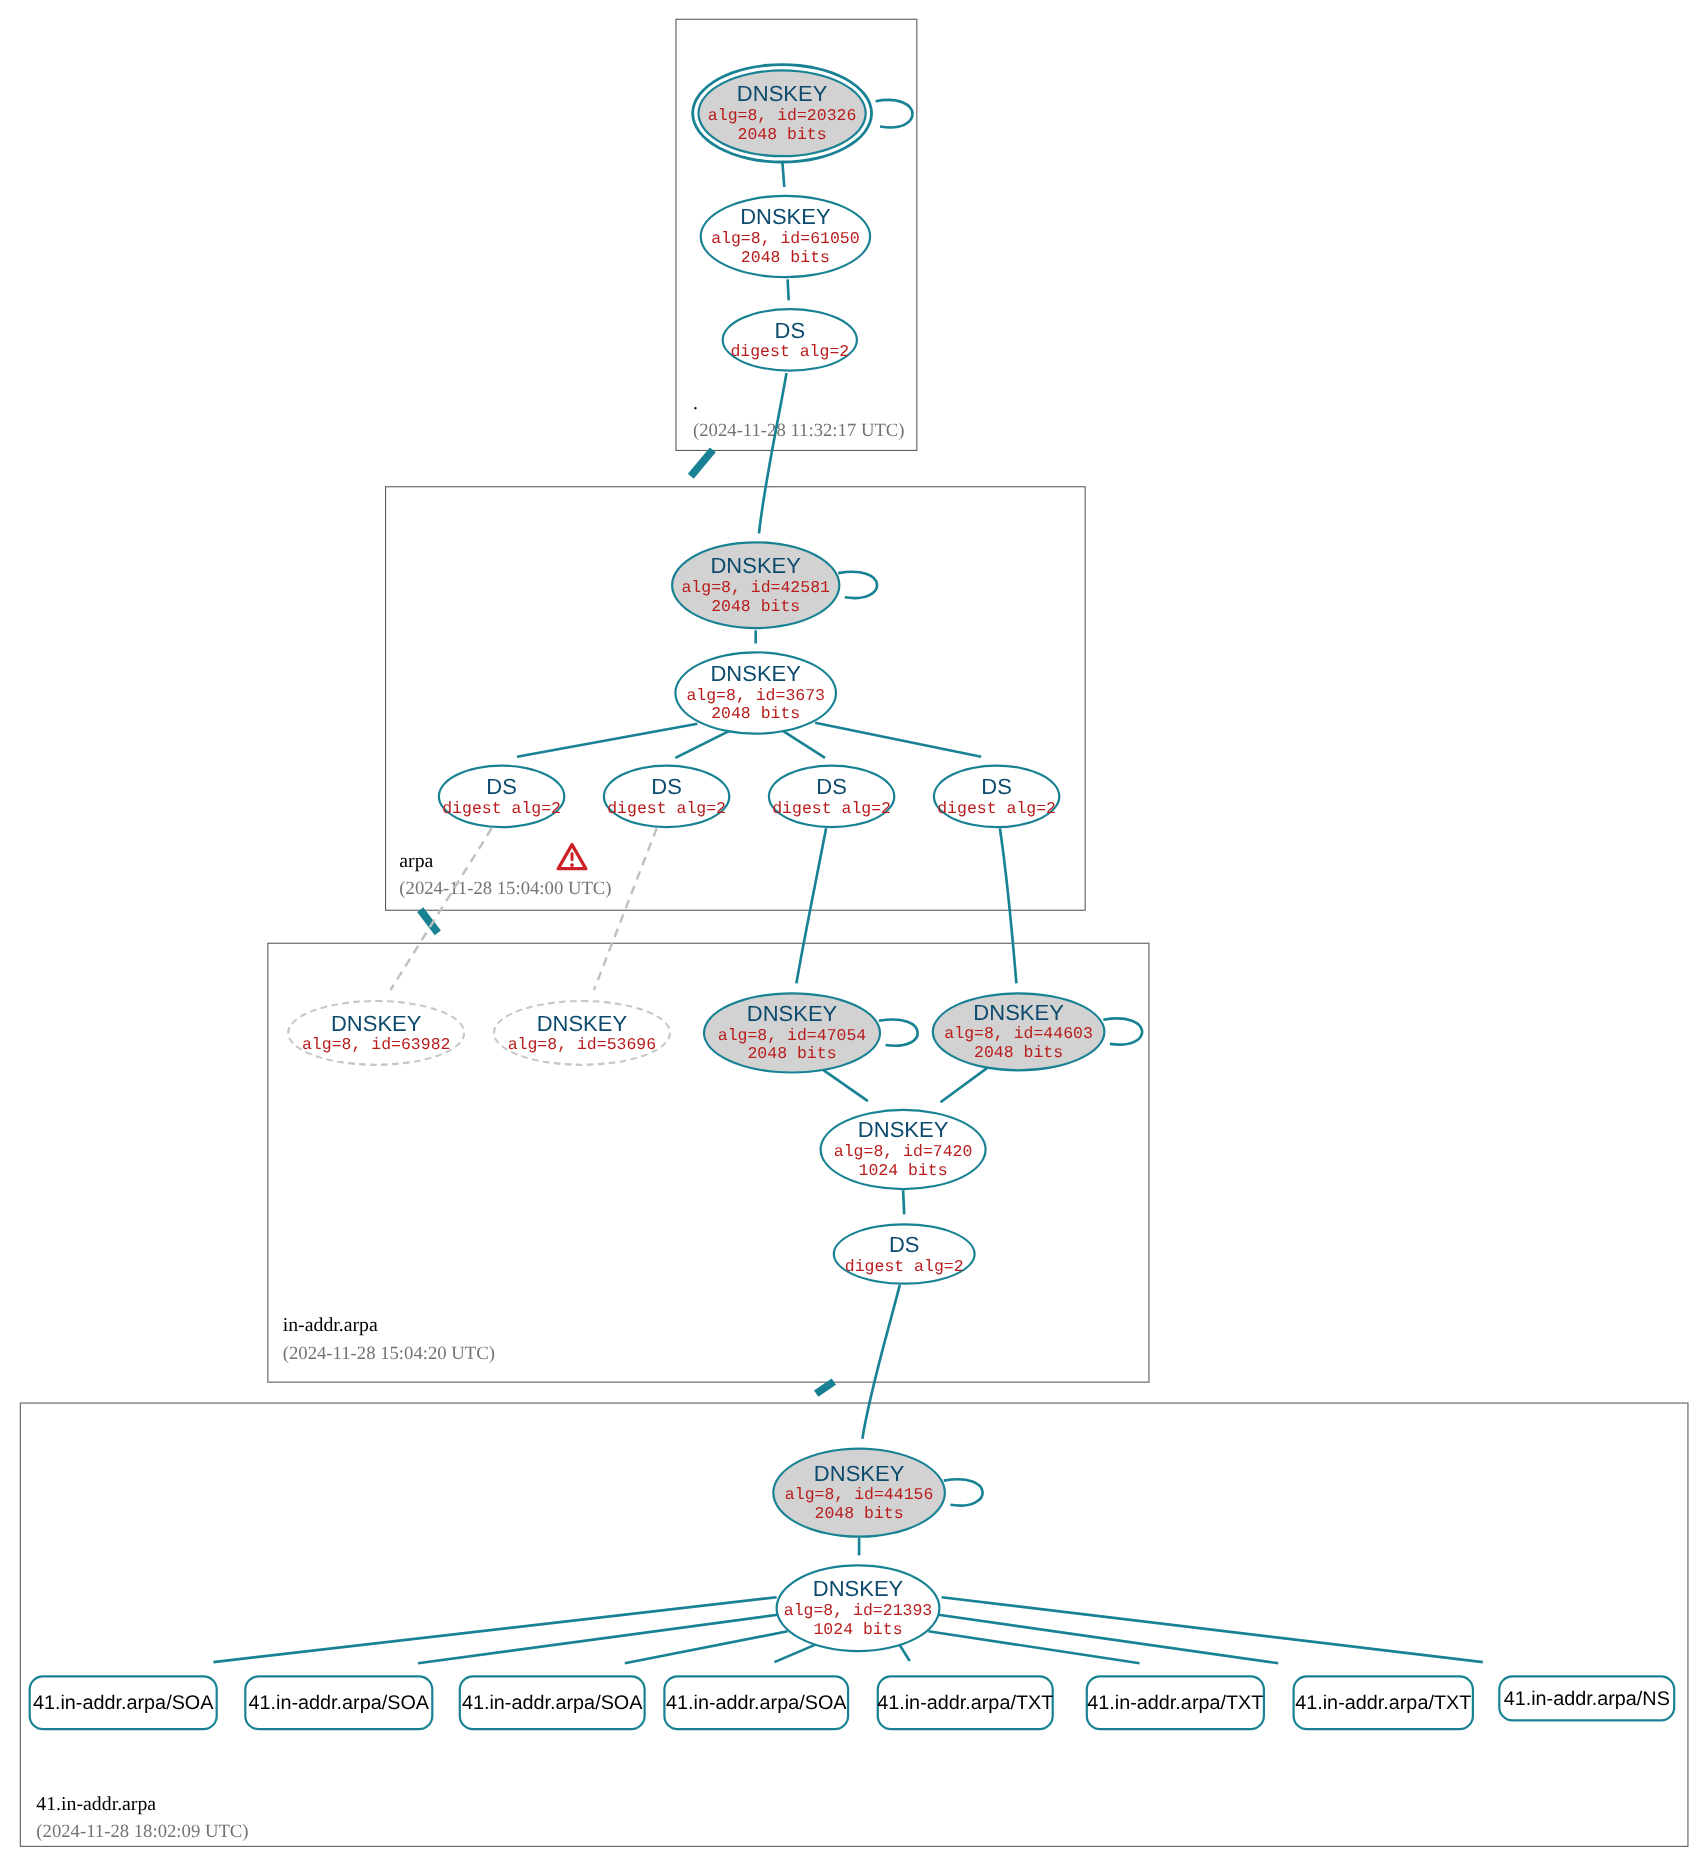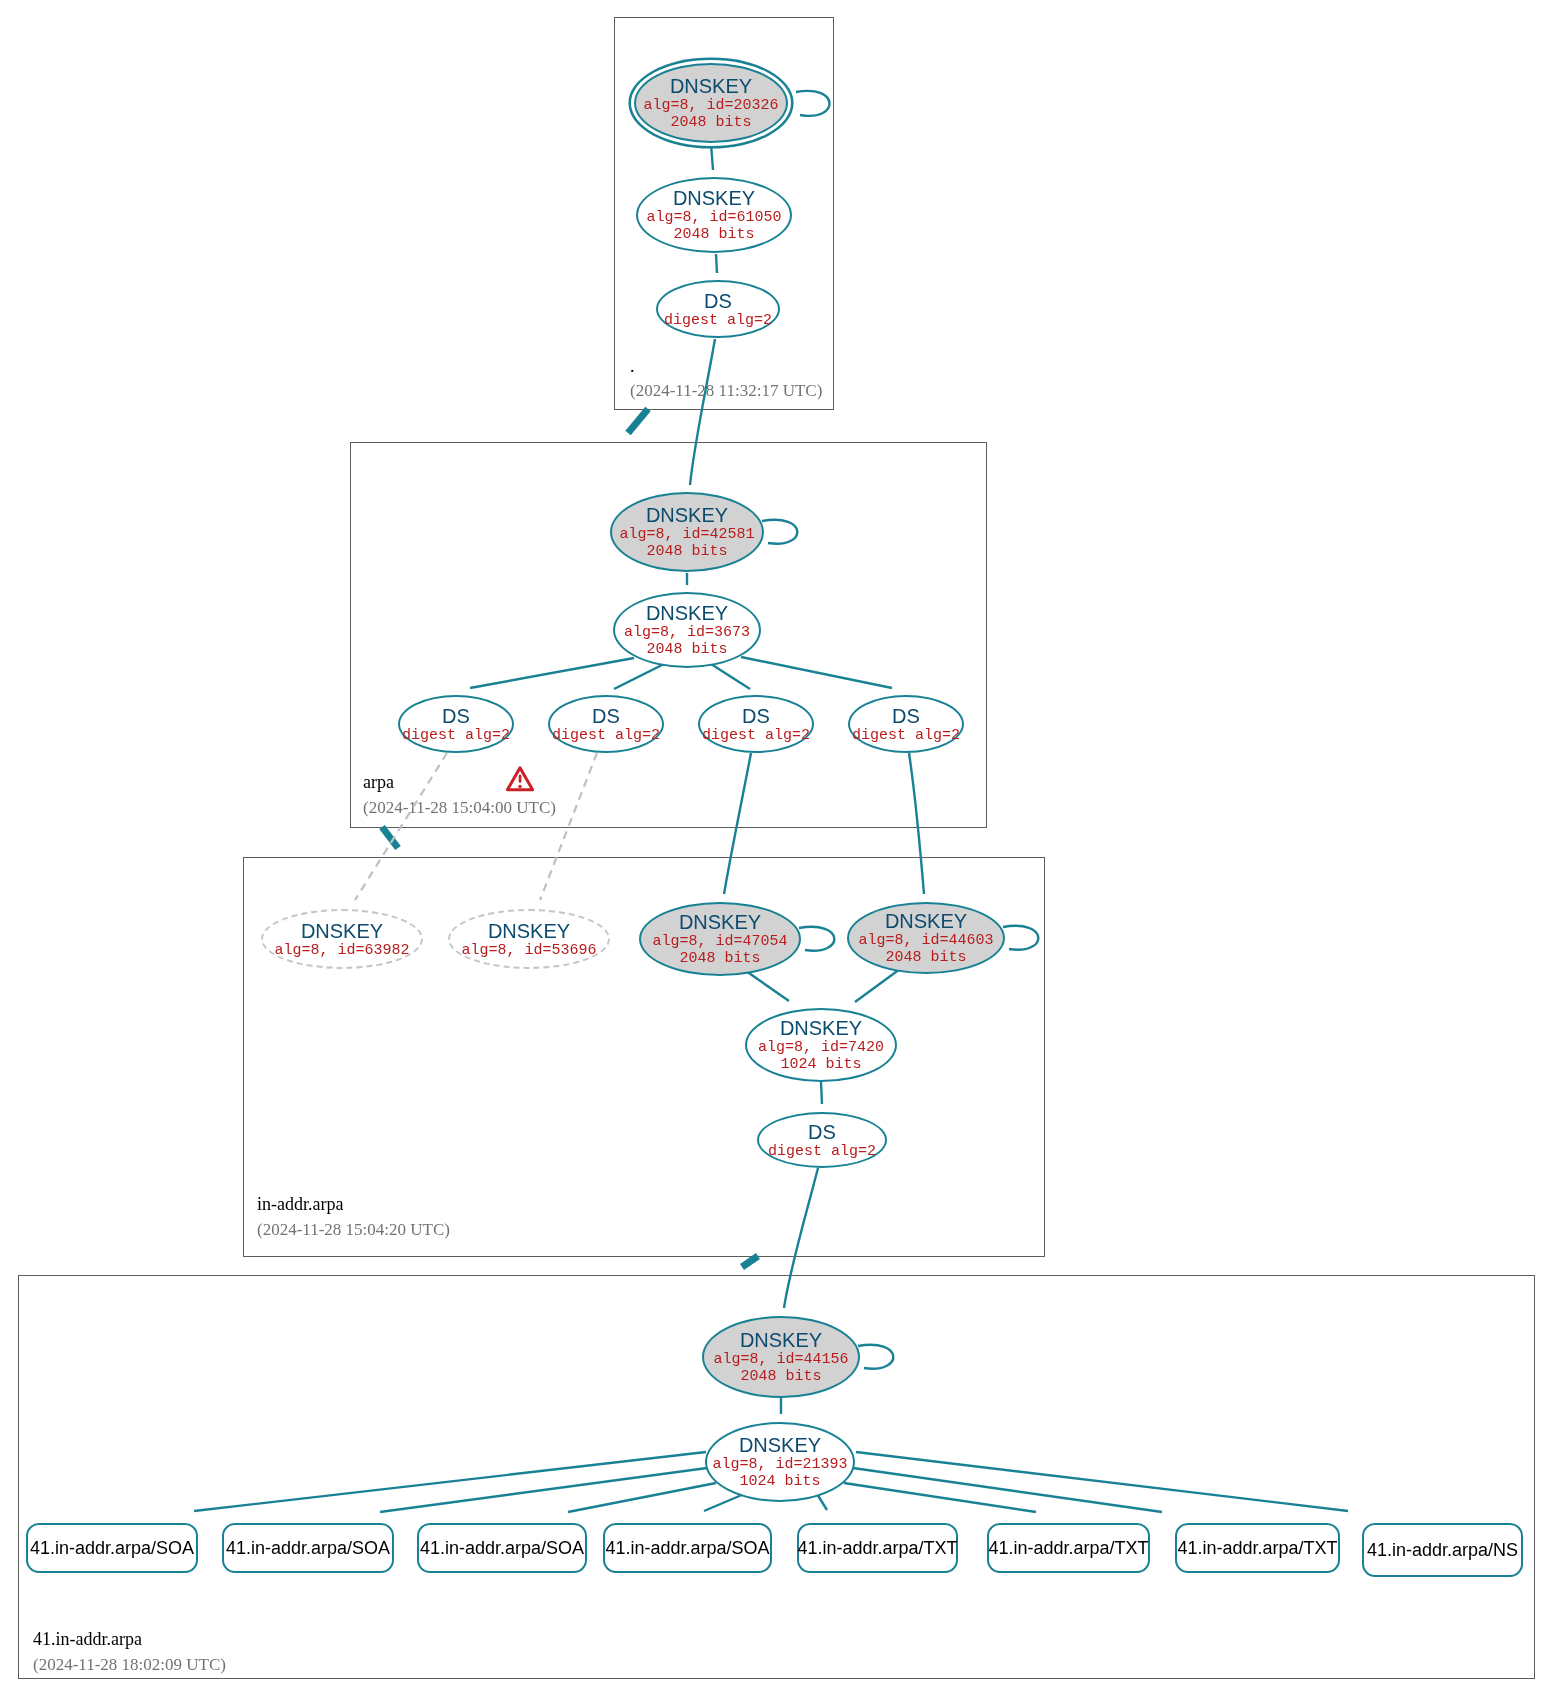--- a/index.html
+++ b/index.html
@@ -190,18 +190,18 @@
     <div class="n-detail">1024 bits</div>
   </div>
 
   <div class="record-box" style="left:26px;top:1523px;width:172px;height:50px;">41.in-addr.arpa/SOA</div>
   <div class="record-box" style="left:222px;top:1523px;width:172px;height:50px;">41.in-addr.arpa/SOA</div>
   <div class="record-box" style="left:417px;top:1523px;width:170px;height:50px;">41.in-addr.arpa/SOA</div>
   <div class="record-box" style="left:603px;top:1523px;width:169px;height:50px;">41.in-addr.arpa/SOA</div>
   <div class="record-box" style="left:797px;top:1523px;width:161px;height:50px;">41.in-addr.arpa/TXT</div>
   <div class="record-box" style="left:987px;top:1523px;width:163px;height:50px;">41.in-addr.arpa/TXT</div>
   <div class="record-box" style="left:1175px;top:1523px;width:165px;height:50px;">41.in-addr.arpa/TXT</div>
-  <div class="record-box" style="left:1362px;top:1523px;width:161px;height:54px;">41.in-addr.arpa/NS</div>
+  <div class="record-box" style="left:1362px;top:1523px;width:161px;height:42px;">41.in-addr.arpa/NS</div>
 
   <div class="zone-name" style="left:33px;top:1629px;">41.in-addr.arpa</div>
   <div class="zone-ts" style="left:33px;top:1655px;">(2024-11-28 18:02:09 UTC)</div>
 
 </div>
 
 </body></html>

